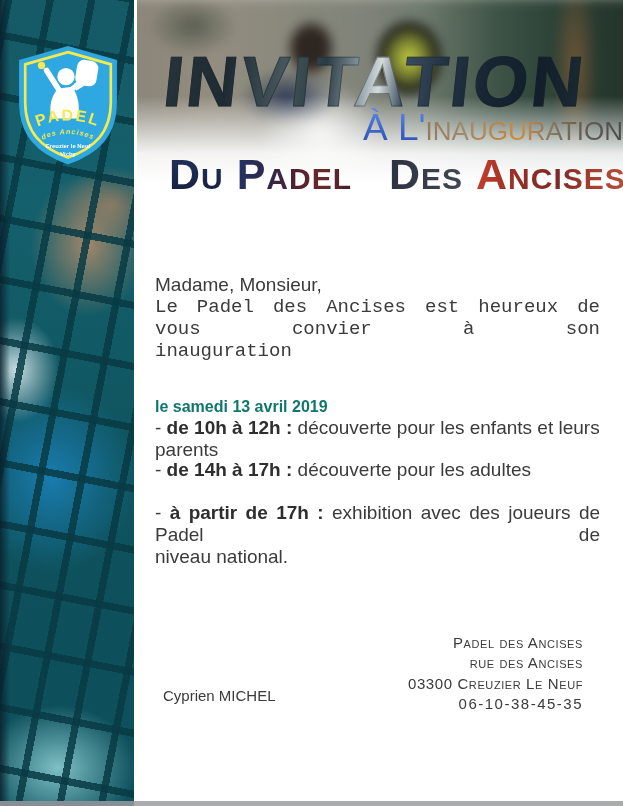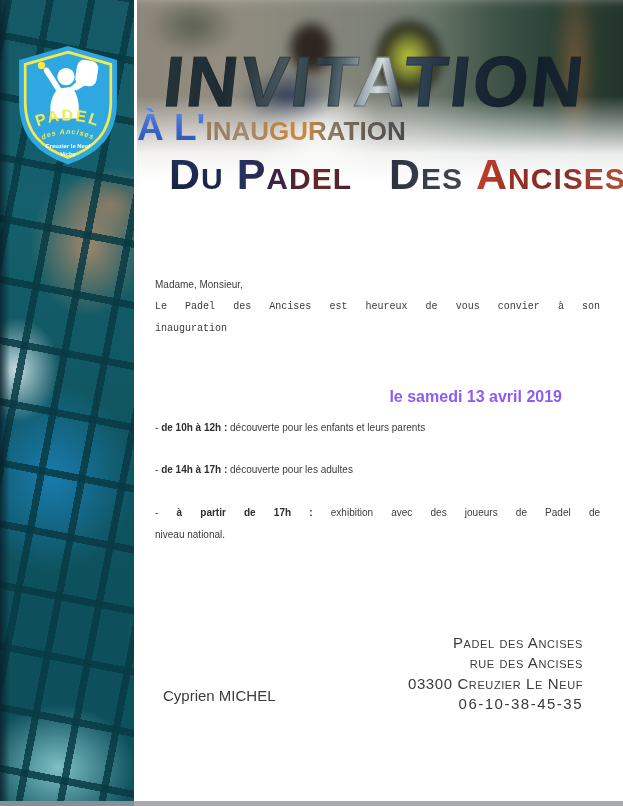--- a/index.html
+++ b/index.html
@@ -55,39 +55,39 @@
 
   
   .clip{-webkit-background-clip:text;background-clip:text;color:transparent;display:inline-block;}
   .invitation-title{
     position:absolute;left:164px;top:46px;z-index:3;
     font-size:71px;font-weight:bold;line-height:1;letter-spacing:3px;white-space:nowrap;
     transform:skewX(-6deg);
     -webkit-text-stroke:1px rgba(25,35,42,.45);
     background-image:linear-gradient(92deg,#27333b 0%,#1f2b33 15%,#46565c 28%,#2b3b43 38%,#8796a0 46%,#d5dbdb 51%,#3a4c5c 57%,#253546 65%,#182634 76%,#121e2a 88%,#1b2a34 100%);
   }
-  .subtitle1{position:absolute;left:137px;top:108px;width:486px;text-align:left;z-index:3;
-    font-weight:bold;font-size:37px;line-height:1.1;white-space:nowrap;}
+  .subtitle1{position:absolute;left:137px;top:108px;width:486px;text-align:right;z-index:3;
+    font-weight:normal;font-size:37px;line-height:1.1;white-space:nowrap;}
   .subtitle1 .lead{background-image:linear-gradient(180deg,#5c8ae8 0%,#3b63c8 55%,#2b4fae 100%);}
   .subtitle1 .rest{font-variant:small-caps;
     background-image:linear-gradient(90deg,#97795c 0%,#a18a6a 20%,#c08445 38%,#cf8b3a 48%,#8d7a60 62%,#675f55 78%,#4a4a4e 100%);}
   .subtitle2{position:absolute;left:137px;top:151px;width:486px;text-align:center;z-index:3;
     font-weight:bold;font-size:43px;line-height:1.1;font-variant:small-caps;letter-spacing:1px;white-space:nowrap;}
   .subtitle2 .w1{background-image:linear-gradient(180deg,#24335e,#141e3e);margin-left:32px;}
   .subtitle2 .w2{background-image:linear-gradient(92deg,#223463 0%,#31264a 28%,#55222e 55%,#6b2a2c 75%,#3f1f2e 100%);}
   .subtitle2 .w3{background-image:linear-gradient(92deg,#2c3240,#434754);margin-left:24px;}
   .subtitle2 .w4{background-image:linear-gradient(92deg,#c63e2c 0%,#922e24 30%,#7e2a26 55%,#a84232 80%,#b34f38 100%);}
 
   
-  .para{position:absolute;left:155px;width:445px;font-size:10px;line-height:22px;color:#3b3b3b;}
+  .para{position:absolute;left:155px;width:445px;font-size:19px;line-height:22px;color:#3b3b3b;}
   .jl{text-align:justify;text-align-last:justify;}
   .b{font-weight:bold;color:#2e2e2e;margin-top:36px;}
   .salutation{top:274px;}
   .intro{top:296px;font-family:Liberation Mono, monospace;}
-  .date-line{top:386px;font-weight:bold;font-size:16px;color:#8b5cf6;text-align:right;padding-right:38px;}
+  .date-line{top:396px;font-weight:bold;font-size:16px;color:#0f766e;text-align:left;padding-right:38px;}
   .sched1{top:417px;}
   .sched2{top:459px;}
   .sched3{top:502px;}
   .closing{top:560px;}
 
   
   .address{position:absolute;right:40px;top:633px;text-align:right;
     font-size:15px;line-height:20.3px;font-variant:small-caps;letter-spacing:.6px;color:#3b3b3b;}
   .phone{font-variant:normal;letter-spacing:1.5px;}
   .signature{position:absolute;left:163px;top:687px;font-size:15px;color:#3b3b3b;}

